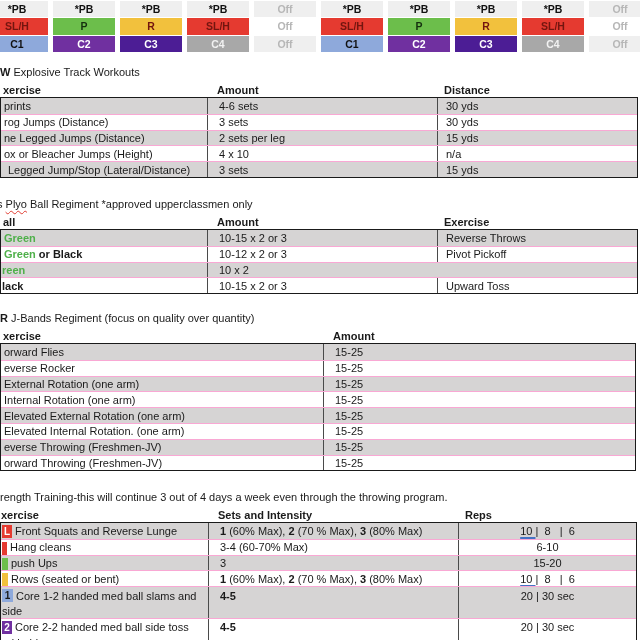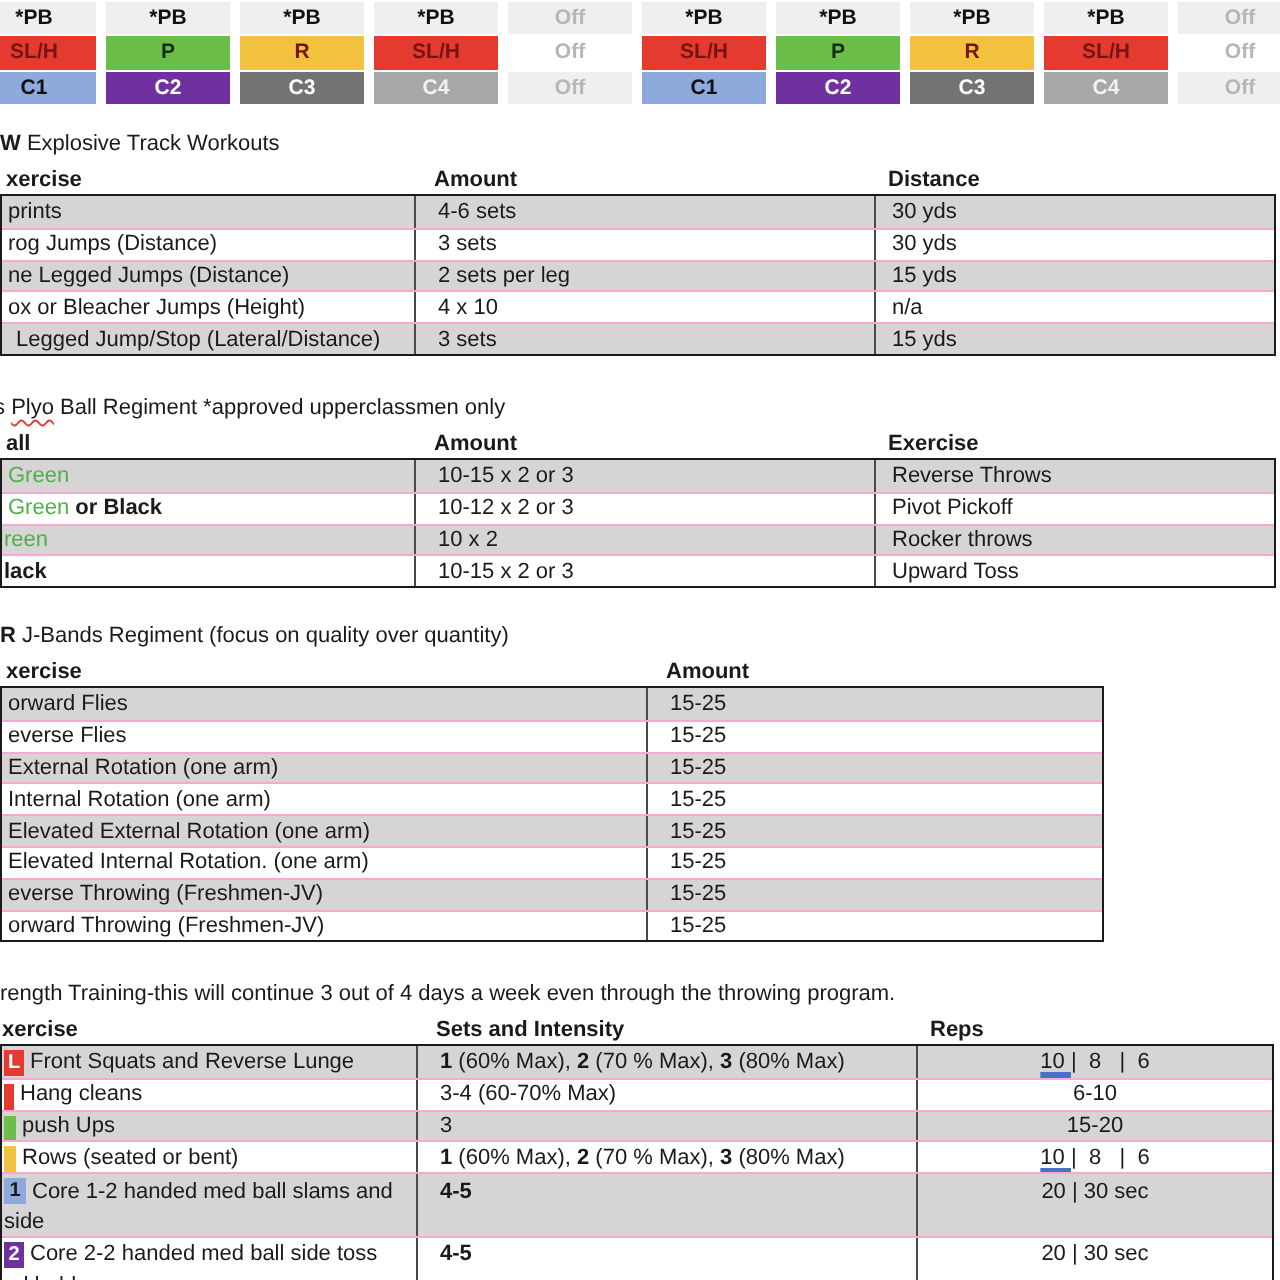--- a/index.html
+++ b/index.html
@@ -16,21 +16,21 @@
   .p0{left:-14px}.p1{left:53px}.p2{left:120px}.p3{left:187px}.p4{left:254px}
   .p5{left:321px}.p6{left:388px}.p7{left:455px}.p8{left:522px}.p9{left:589px}
   .lgt{background:#EFEFEF;color:#111;}
   .offl{background:#EFEFEF;color:#B6B6B6;}
   .offw{background:#fff;color:#B6B6B6;}
   .red{background:#E53A30;color:#74150F;}
   .grn{background:#6CBE4B;color:#15300F;}
   .yel{background:#F2C13D;color:#74150F;}
   .blu{background:#8EA9DB;color:#111;}
   .pur{background:#7030A0;color:#fff;}
-  .blk{background:#737373;color:#fff;}
+  .blk{background:#4c1d95;color:#fff;}
   .gry{background:#A8A8A8;color:#F2F2F2;}
 
   
   .sec{position:absolute;left:0;width:638px;}
   .title{height:16px;line-height:14px;white-space:nowrap;}
   .tb{font-weight:bold;}
   .wavy{text-decoration:underline wavy #E03C31 1px;text-underline-offset:2px;}
   .thead{display:flex;height:16px;font-weight:bold;line-height:13px;padding-top:1px;}
   .tbl{border:1.2px solid #1a1a1a;background:#fff;}
   .tr{display:flex;height:15.8px;border-top:1px solid #f9a8d4;line-height:13px;}
@@ -38,21 +38,21 @@
   .tall{height:31.6px;line-height:15.5px;}
   .gray{background:#D6D4D4;}
   .c{padding:1.5px 3px 0 3px;overflow:hidden;white-space:nowrap;}
   .vb{border-left:1px solid #4a4a4a;}
   .ind{padding-left:11px;}
   .ind8{padding-left:8px;}
   .w1{width:206px}.w2{width:230px}.w3{flex:1}
   .jw1{width:322px}.jw2{flex:1}
   .sw1{width:207px;padding-left:1px;}.sw2{width:250px}.sw3{flex:1}
   .pad7{padding-left:7px;}
-  .greenword{color:#4FB04A;font-weight:normal;text-align:right;}
+  .greenword{color:#4FB04A;font-weight:bold;text-align:right;}
   .ballword{font-weight:bold;text-align:right;}
   .reps{white-space:pre;text-align:left;justify-content:center;display:flex;}
   .ul10{text-decoration:underline;text-decoration-color:#4472C4;text-decoration-thickness:2.5px;text-underline-offset:2px;}
   .chip{display:inline-block;height:13px;margin:.5px 3px 0 0;font-weight:bold;font-size:10px;
         text-align:center;vertical-align:top;line-height:13px;}
   .chip-red{background:#E53A30;color:#fff;width:10px;}
   .chip-red-thin{background:#E53A30;width:5px;}
   .chip-grn{background:#6CBE4B;width:6px;}
   .chip-yel{background:#F2C13D;width:6px;}
   .chip-blu{background:#8EA9DB;color:#1a1a1a;width:11px;}
@@ -147,43 +147,42 @@
       <div class="c w3 vb ind8">Reverse Throws</div>
     </div>
     <div class="tr">
       <div class="c w1"><span class="greenword">Green</span><span class="ballword"> or Black</span></div>
       <div class="c w2 vb ind">10-12 x 2 or 3</div>
       <div class="c w3 vb ind8">Pivot Pickoff</div>
     </div>
     <div class="tr gray">
       <div class="c w1" style="padding-left:1px"><span class="greenword">reen</span><span class="ballword"></span></div>
       <div class="c w2 vb ind">10 x 2</div>
-      <div class="c w3 vb ind8">Rocker throws</div>
     </div>
     <div class="tr">
       <div class="c w1" style="padding-left:1px"><span class="greenword"></span><span class="ballword">lack</span></div>
       <div class="c w2 vb ind">10-15 x 2 or 3</div>
       <div class="c w3 vb ind8">Upward Toss</div>
     </div>
   </div>
 </div>
 
 <div class="sec" style="top:311px">
   <div class="title"><span class="tb">R</span><span> J-Bands Regiment (focus on quality over quantity)</span></div>
   <div class="thead">
     <div class="jw1 c">xercise</div>
     <div class="jw2 c ind">Amount</div>
   </div>
-  <div class="tbl" style="width:552px">
+  <div class="tbl" style="width:636px">
     <div class="tr gray">
       <div class="c jw1">orward Flies</div>
       <div class="c jw2 vb ind">15-25</div>
     </div>
     <div class="tr">
-      <div class="c jw1">everse Flies</div>
+      <div class="c jw1">everse Rocker</div>
       <div class="c jw2 vb ind">15-25</div>
     </div>
     <div class="tr gray">
       <div class="c jw1">External Rotation (one arm)</div>
       <div class="c jw2 vb ind">15-25</div>
     </div>
     <div class="tr">
       <div class="c jw1">Internal Rotation (one arm)</div>
       <div class="c jw2 vb ind">15-25</div>
     </div>

